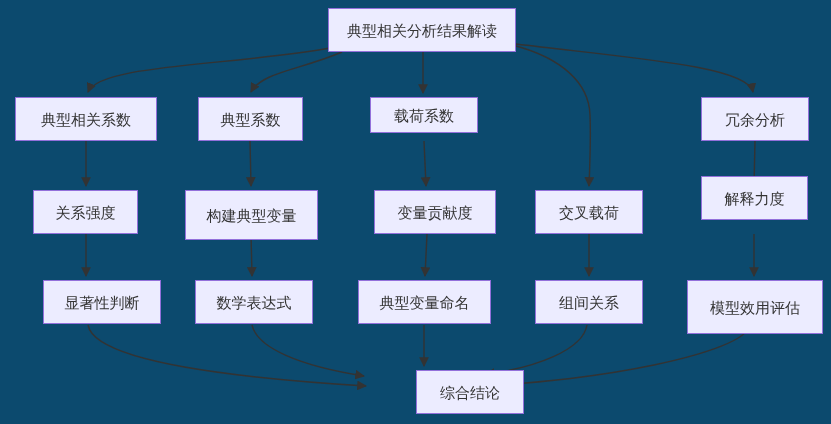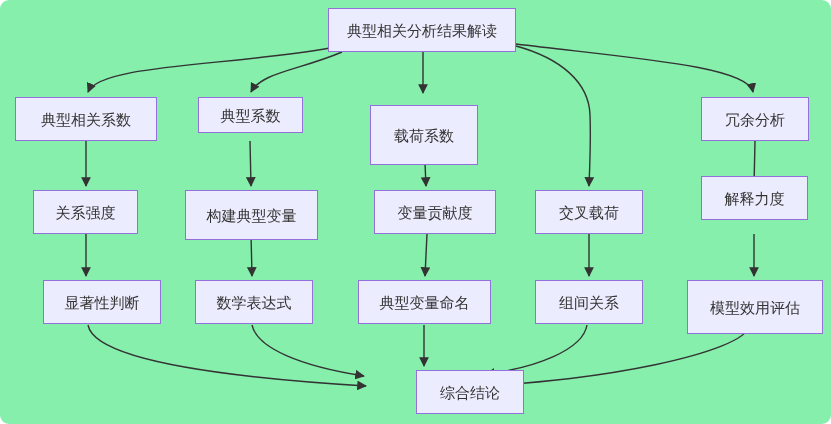--- a/index.html
+++ b/index.html
@@ -5,23 +5,22 @@
   html, body {
     margin: 0;
     padding: 0;
     background: #ffffff;
     font-family: "Liberation Sans", "DejaVu Sans", sans-serif;
   }
   #canvas {
     position: relative;
     width: 831px;
     height: 424px;
-    background: #86efac;
+    background: #0c4a6e;
     overflow: hidden;
-    border-radius: 9px;
   }
   #edge-layer {
     position: absolute;
     left: 0;
     top: 0;
     width: 831px;
     height: 424px;
   }
   .node {
     position: absolute;
@@ -32,22 +31,22 @@
     align-items: center;
     justify-content: center;
     font-size: 15px;
     color: #333333;
     text-align: center;
     white-space: nowrap;
     line-height: 1;
   }
   #node-root                  { left: 328px; top: 8px;   width: 188px; height: 44px; }
   #node-canonical-corr-coef   { left: 15px;  top: 97px;  width: 142px; height: 44px; }
-  #node-canonical-coef        { left: 198px; top: 97px;  width: 105px; height: 36px; }
-  #node-loading-coef          { left: 370px; top: 105px;  width: 108px; height: 60px; }
+  #node-canonical-coef        { left: 198px; top: 97px;  width: 105px; height: 44px; }
+  #node-loading-coef          { left: 370px; top: 97px;  width: 108px; height: 36px; }
   #node-redundancy            { left: 701px; top: 97px;  width: 108px; height: 44px; }
   #node-relation-strength     { left: 33px;  top: 190px; width: 105px; height: 44px; }
   #node-build-canonical-vars  { left: 185px; top: 190px; width: 133px; height: 50px; }
   #node-var-contribution      { left: 366px; top: 190px; width: 122px; height: 44px; margin-left: 8px; }
   #node-cross-loading         { left: 535px; top: 190px; width: 108px; height: 44px; }
   #node-explanatory-power     { left: 701px; top: 176px; width: 107px; height: 44px; }
   #node-significance          { left: 27px;  top: 280px; width: 118px; height: 44px; margin-left: 16px; }
   #node-math-expression       { left: 195px; top: 280px; width: 118px; height: 44px; }
   #node-canonical-var-naming  { left: 358px; top: 280px; width: 133px; height: 44px; }
   #node-between-group-relation{ left: 535px; top: 280px; width: 108px; height: 44px; }

